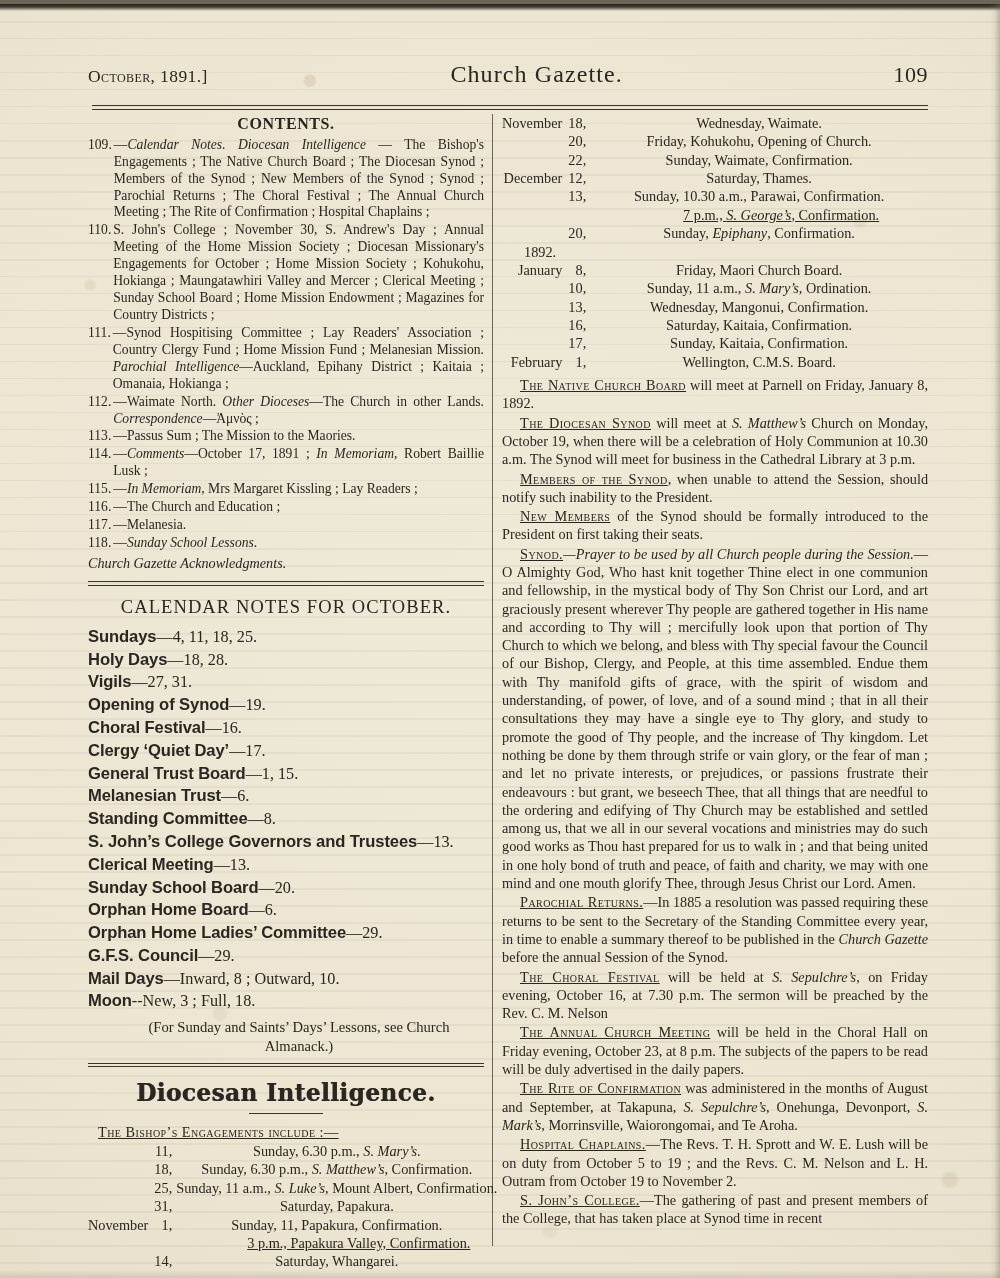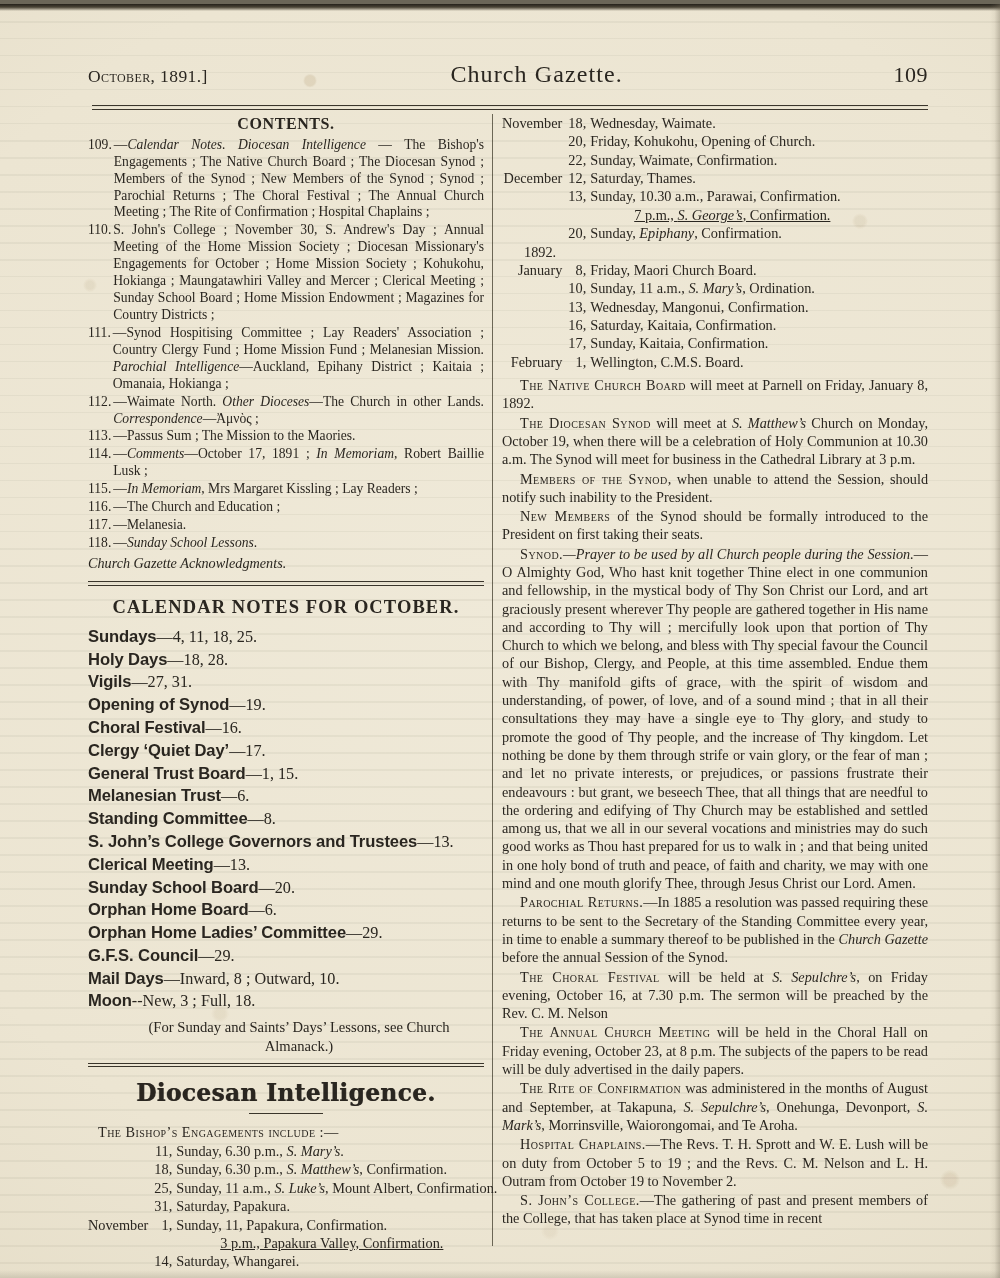--- a/index.html
+++ b/index.html
@@ -159,21 +159,21 @@
     margin: 9px 0 9px 0;
     border-top: 1.7px solid #3a352b;
     border-bottom: 1px solid #3a352b;
     height: 2.5px;
   }
   .rule-double.tight { margin: 7px 0 8px 0; }
 
   h3.calendar-head {
     margin: 3px 0 7px 0;
     font-size: 18.5px;
-    font-weight: 700;
+    font-weight: 400;
     letter-spacing: 1.1px;
     text-align: center;
   }
 
   
   .cal-line {
     font-family: "Liberation Sans", "DejaVu Sans", sans-serif;
     font-weight: 700;
     font-size: 16.6px;
     line-height: 1.345;
@@ -208,20 +208,21 @@
   }
   .rule-short {
     width: 74px;
     margin: 2px auto 9px auto;
     border-top: 1.4px solid #3a352b;
   }
 
   .sc {
     font-variant: small-caps;
     letter-spacing: .45px;
+    text-decoration: underline;
   }
 
   .engagement-intro {
     font-size: 14.3px;
     margin-bottom: 1px;
     padding-left: 10px;
   }
 
   
   .dates { width: 100%; border-collapse: collapse; }
@@ -235,21 +236,21 @@
   .dates td.month {
     text-align: right;
     padding-right: 6px;
     width: 1%;
   }
   .dates td.day {
     text-align: right;
     padding-right: 4px;
     width: 1%;
   }
-  .dates td.desc { text-align: left; }
+  .dates td.desc { text-align: center; }
   .dates td.indent2 { padding-left: 44px; text-decoration: underline; }
   .dates td.yearcell {
     padding-left: 0;
     text-align: left;
   }
 
   
   .para {
     margin: 0 0 1px 0;
     text-indent: 18px;

